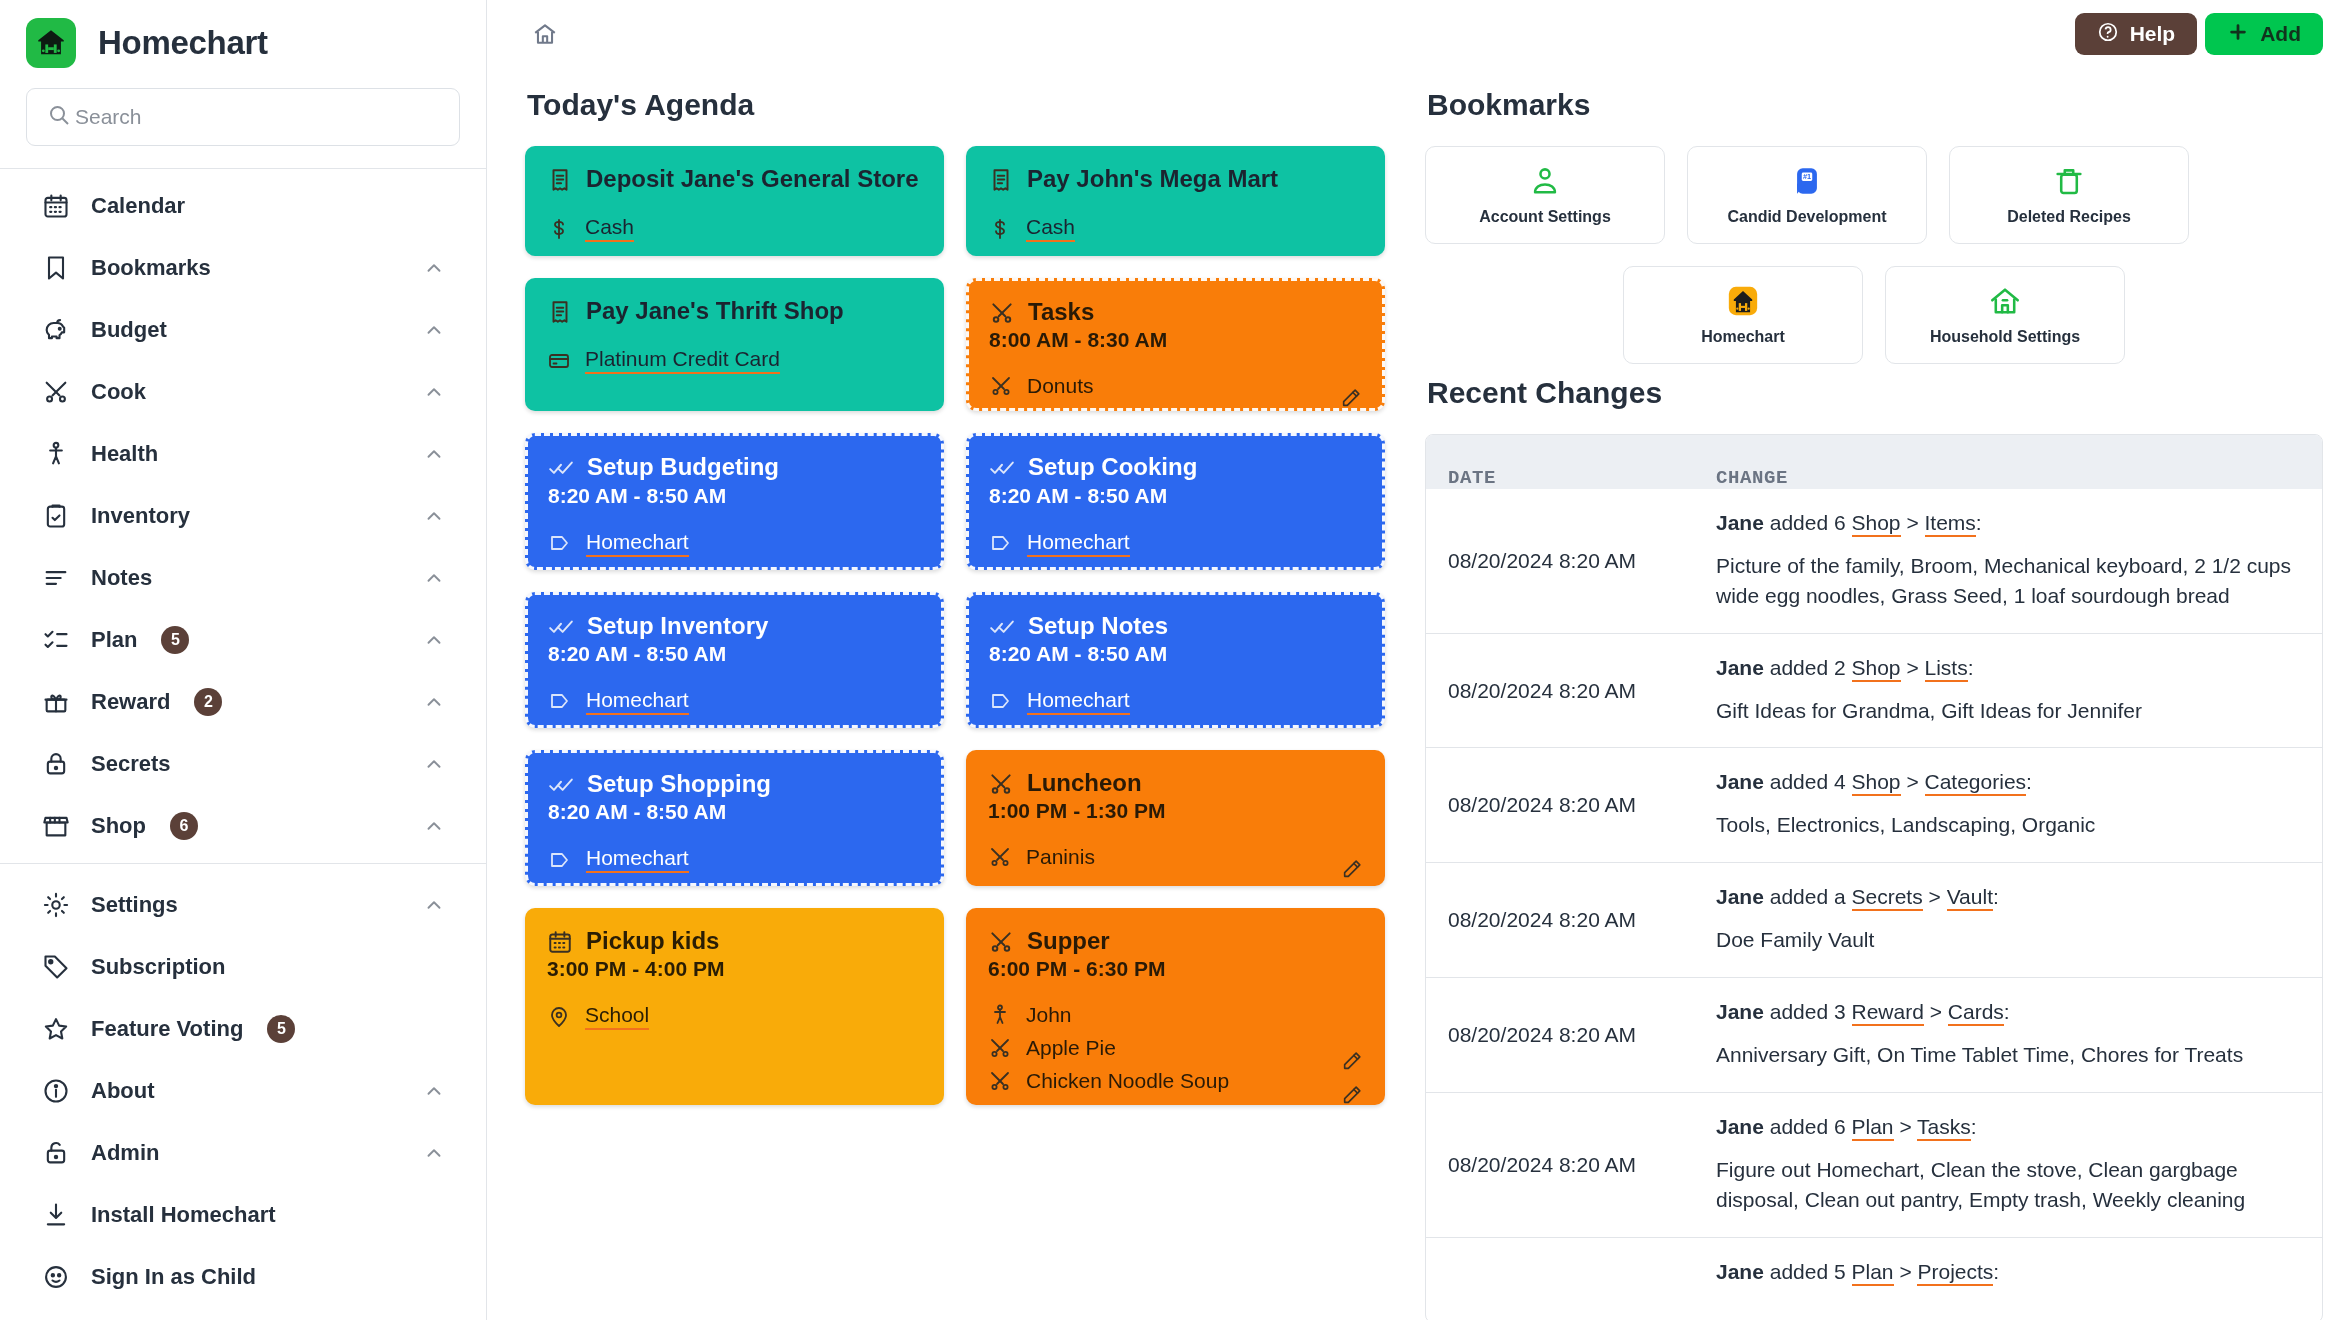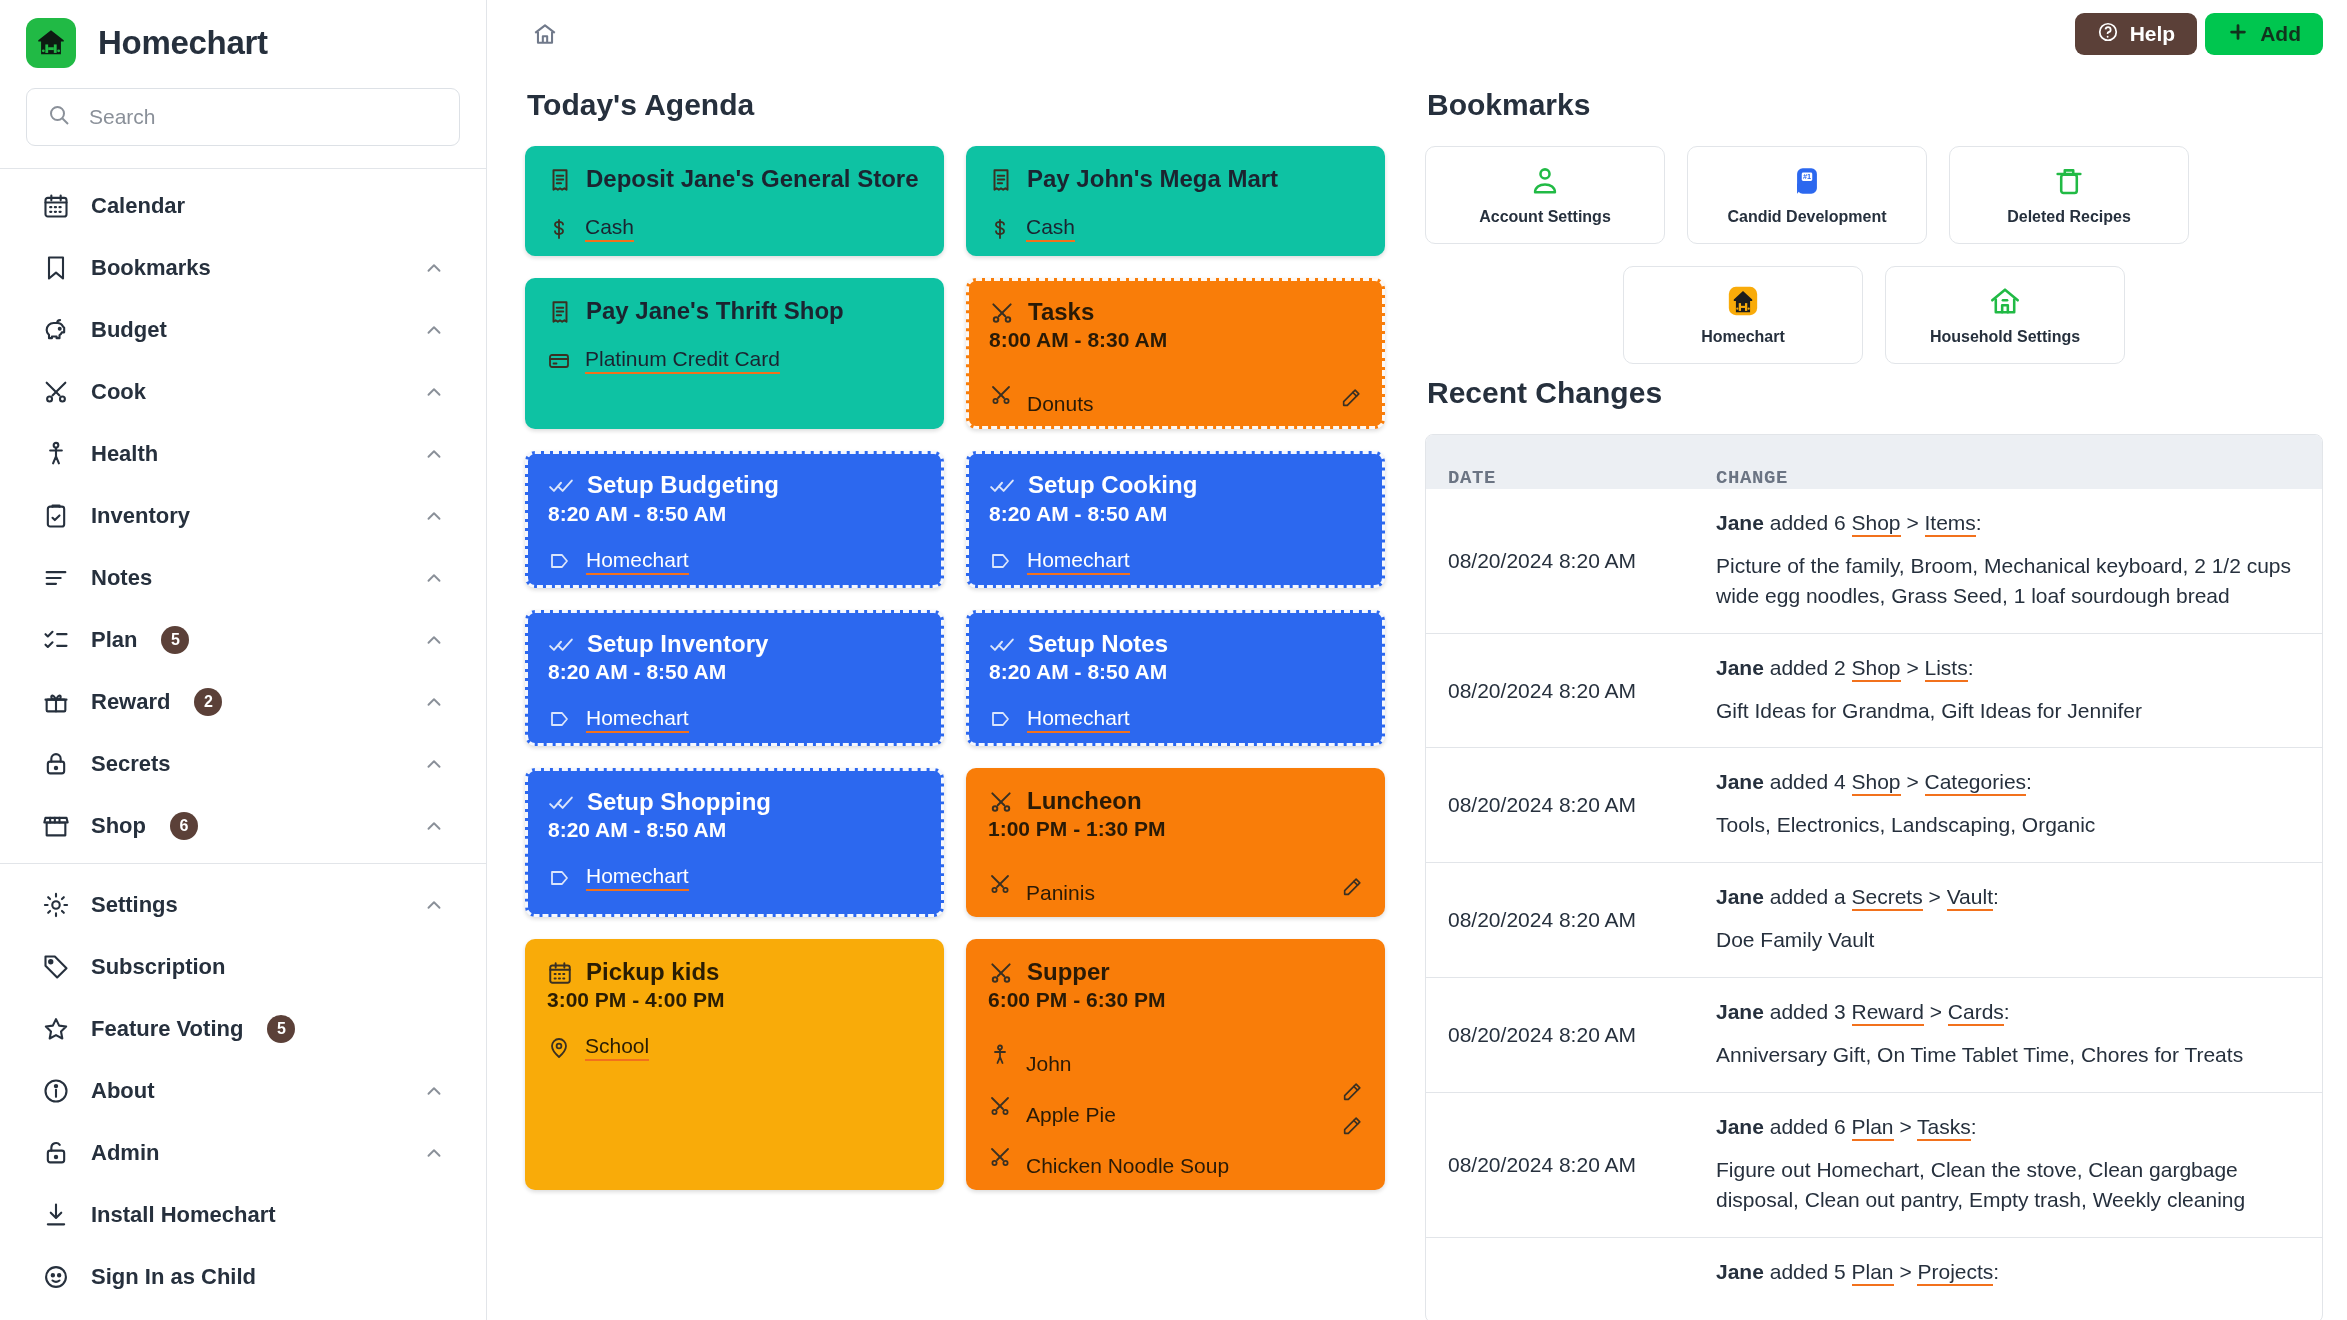--- a/index.html
+++ b/index.html
@@ -24,21 +24,21 @@
   .brand-logo {
     width: 50px; height: 50px; border-radius: 12px;
     background: #21ba45; display: flex; align-items: center; justify-content: center;
     flex: 0 0 50px;
   }
   .brand-name { font-size: 33px; font-weight: 700; color: #26303d; letter-spacing: -.3px; }
 
   .search-wrap { padding: 10px 26px 22px 26px; }
   .search-box {
     height: 58px; border: 1px solid #dde1e6; border-radius: 9px;
-    display: flex; align-items: center; gap: 18px; padding: 0 20px;
+    display: flex; align-items: center; gap: 4px; padding: 0 20px;
     background: #fff;
   }
   .search-box input {
     border: 0; outline: 0; font-size: 21px; font-family: inherit;
     color: #26303d; background: transparent; width: 100%;
   }
   .search-box input::placeholder { color: #8a9099; }
 
   .nav-sep { height: 1px; background: #e2e5e9; width: 100%; }
 
@@ -92,21 +92,21 @@
   }
   .acard.solid { border: 2px solid transparent; }
   .acard.dashed { border: 3px dashed rgba(255,255,255,.95); }
   .acard .ac-head { display: flex; align-items: flex-start; gap: 13px; }
   .acard .ac-ico { width: 26px; height: 26px; flex: 0 0 26px; margin-top: 3px; display: flex; align-items: center; justify-content: center; }
   .acard .ac-title { font-size: 24px; font-weight: 700; line-height: 1.22; }
   .acard .ac-time { font-size: 21px; font-weight: 700; margin-top: 2px; }
   .acard .ac-rows { margin-top: 22px; display: flex; flex-direction: column; gap: 9px; }
   .acard .ac-row { display: flex; align-items: center; gap: 14px; }
   .acard .ac-row .r-ico { width: 24px; height: 24px; flex: 0 0 24px; display: flex; align-items: center; justify-content: center; }
-  .acard .ac-row .r-txt { font-size: 21px; margin-top: 18px; }
+  .acard .ac-row .r-txt { font-size: 21px; }
   .acard .ac-row .r-link { font-size: 21px; border-bottom: 2px solid #f2711c; padding-bottom: 1px; cursor: pointer; }
   .acard .pencil { position: absolute; right: 20px; width: 22px; height: 22px; cursor: pointer; }
 
   .t-teal   { background: #0ec2a3; color: #1b2430; }
   .t-orange { background: #f97d09; color: #2a1a06; }
   .t-blue   { background: #2c68ef; color: #ffffff; }
   .t-yellow { background: #f9ab09; color: #2a1d04; }
   .t-teal .r-link, .t-orange .r-link, .t-yellow .r-link { color: inherit; }
   .t-blue .r-link { color: #ffffff; }
   .t-blue .ac-ico svg, .t-blue .r-ico svg { stroke: #dbe5fb; }

